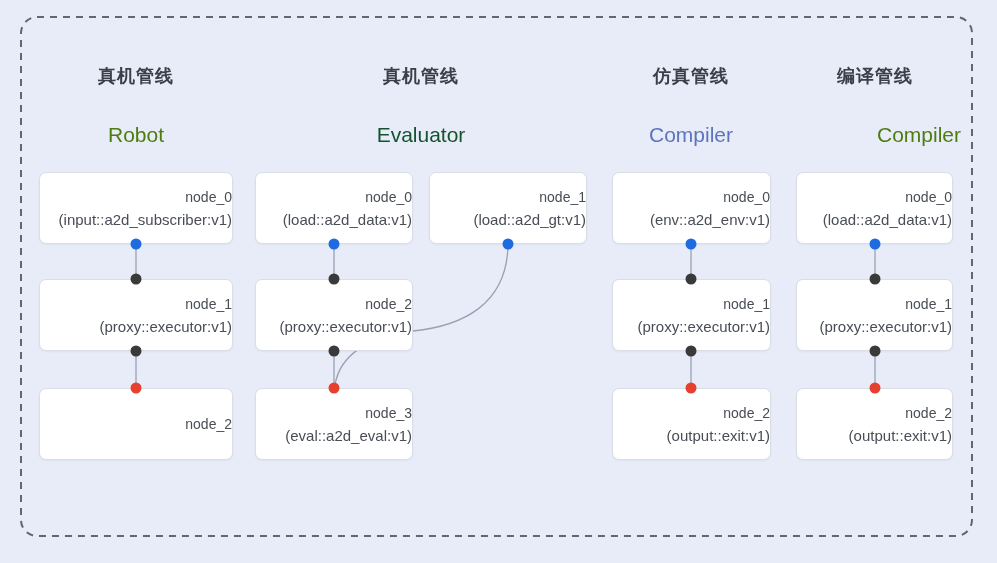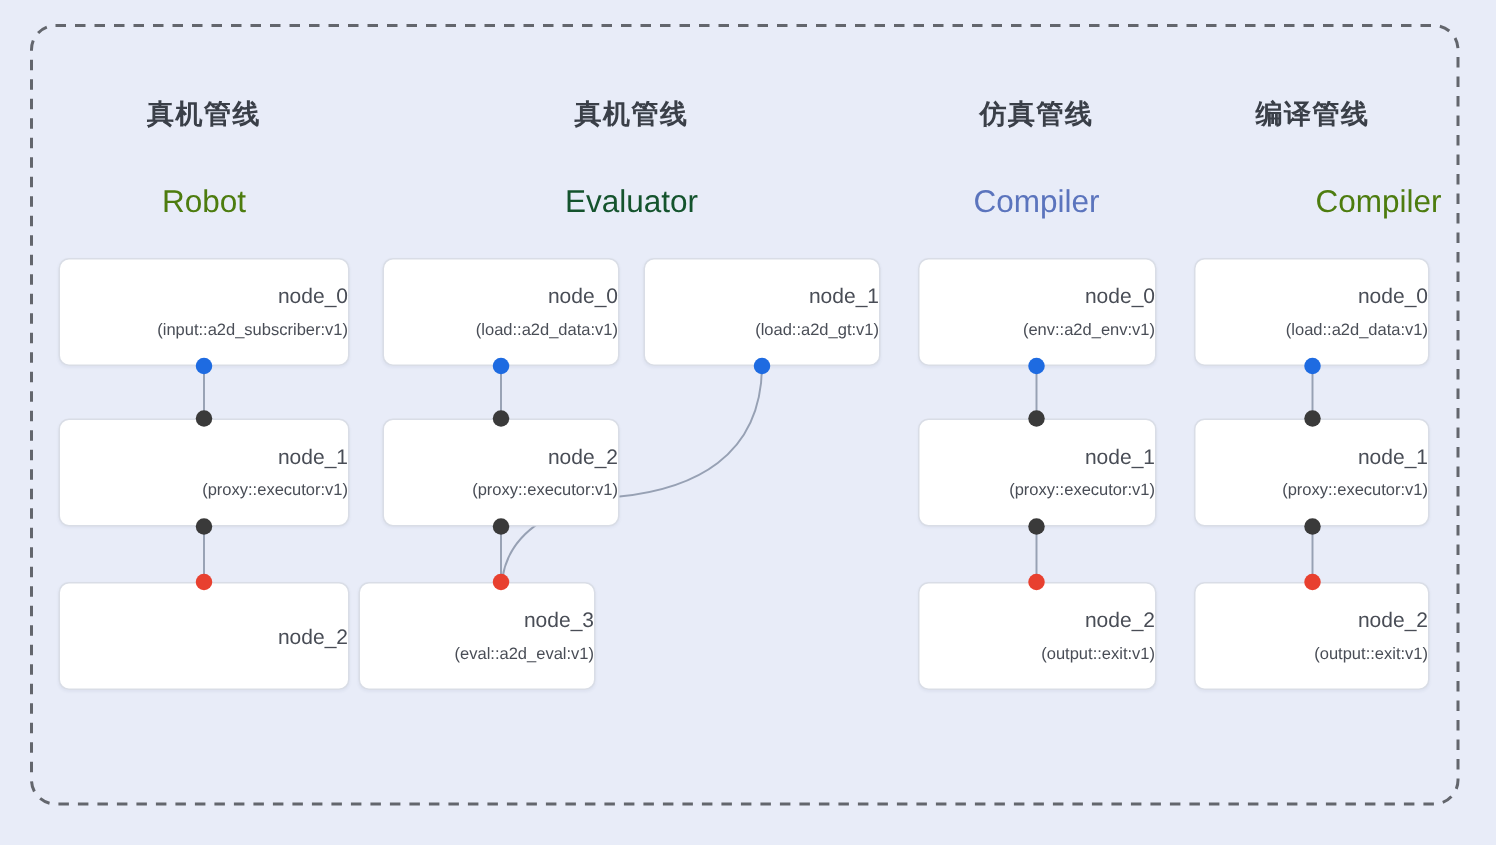--- a/index.html
+++ b/index.html
@@ -28,21 +28,21 @@
     position:absolute;z-index:2;
     border-radius:7px;
     display:flex;flex-direction:column;align-items:flex-end;justify-content:center;
     box-shadow:0 1px 2px rgba(40,60,100,0.05);
     box-sizing:border-box;
   }
   .node-name{
     font-size:14px;line-height:23px;white-space:nowrap;
   }
   .node-type{
-    font-size:11px;line-height:22px;white-space:nowrap;margin-left:32px;
+    font-size:15px;line-height:22px;white-space:nowrap;margin-left:32px;
   }
   .port-dot{
     position:absolute;z-index:3;
     width:11px;height:11px;border-radius:50%;
     transform:translate(-50%,-50%);
   }
 </style>
 </head>
 <body style="background: rgb(232, 236, 248);">
 
@@ -88,21 +88,21 @@
         <div class="node-type">(load::a2d_data:v1)</div>
       </div>
       <div class="node-box" style="left: 429px; top: 172px; width: 158px; height: 72px; background: rgb(255, 255, 255); border: 1px solid rgb(217, 221, 230); color: rgb(73, 77, 86);">
         <div class="node-name">node_1</div>
         <div class="node-type">(load::a2d_gt:v1)</div>
       </div>
       <div class="node-box" style="left: 255px; top: 279px; width: 158px; height: 72px; background: rgb(255, 255, 255); border: 1px solid rgb(217, 221, 230); color: rgb(73, 77, 86);">
         <div class="node-name">node_2</div>
         <div class="node-type">(proxy::executor:v1)</div>
       </div>
-      <div class="node-box" style="left: 239px; top: 388px; width: 158px; height: 72px; background: rgb(255, 255, 255); border: 1px solid rgb(217, 221, 230); color: rgb(73, 77, 86); padding-left: 47px;">
+      <div class="node-box" style="left: 255px; top: 388px; width: 158px; height: 72px; background: rgb(255, 255, 255); border: 1px solid rgb(217, 221, 230); color: rgb(73, 77, 86); padding-left: 47px;">
         <div class="node-name">node_3</div>
         <div class="node-type">(eval::a2d_eval:v1)</div>
       </div>
       <div class="node-box" style="left: 612px; top: 172px; width: 159px; height: 72px; background: rgb(255, 255, 255); border: 1px solid rgb(217, 221, 230); color: rgb(73, 77, 86);">
         <div class="node-name">node_0</div>
         <div class="node-type">(env::a2d_env:v1)</div>
       </div>
       <div class="node-box" style="left: 612px; top: 279px; width: 159px; height: 72px; background: rgb(255, 255, 255); border: 1px solid rgb(217, 221, 230); color: rgb(73, 77, 86);">
         <div class="node-name">node_1</div>
         <div class="node-type">(proxy::executor:v1)</div>

